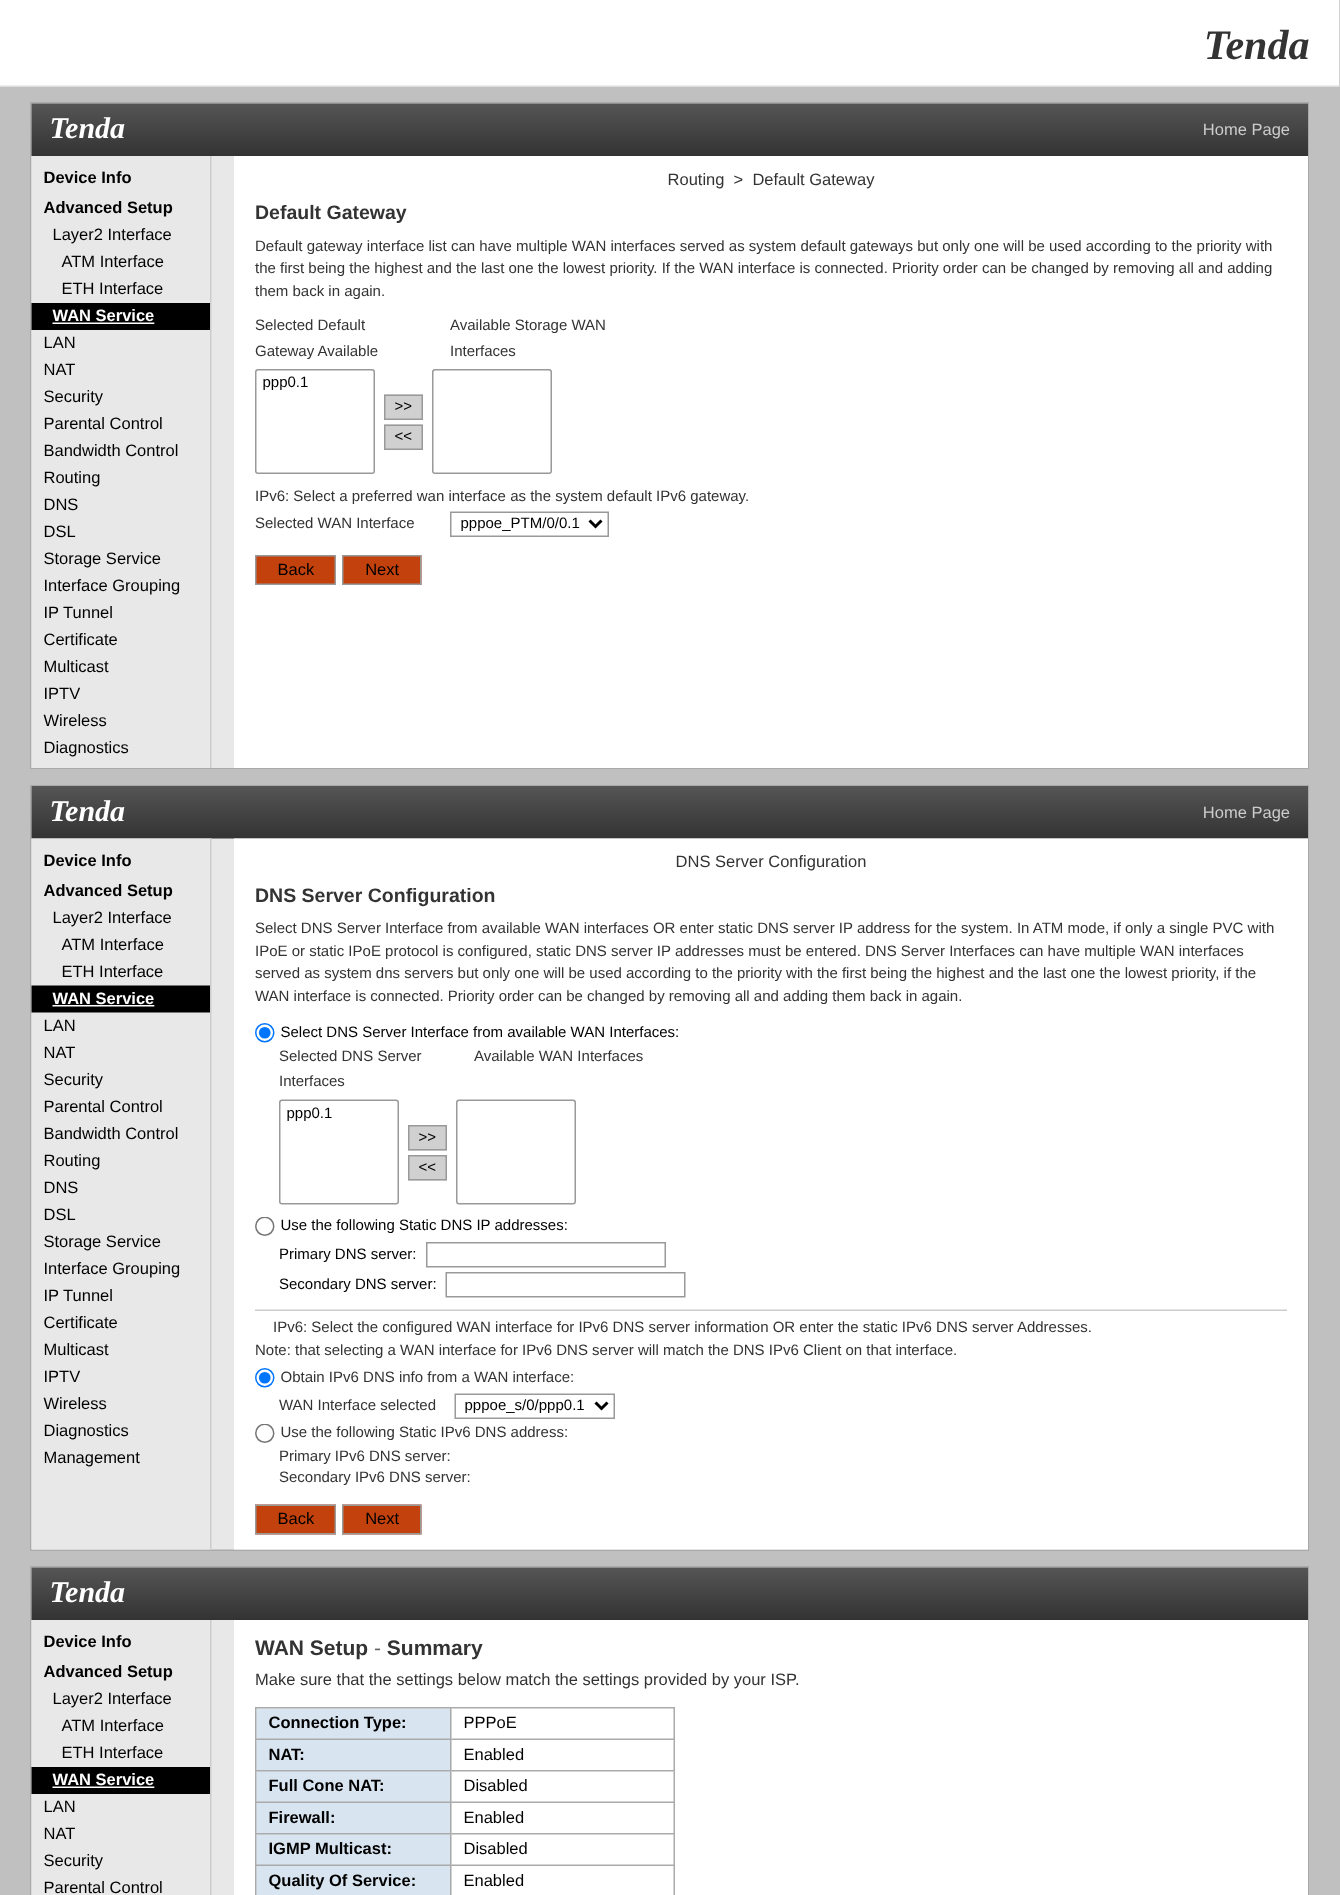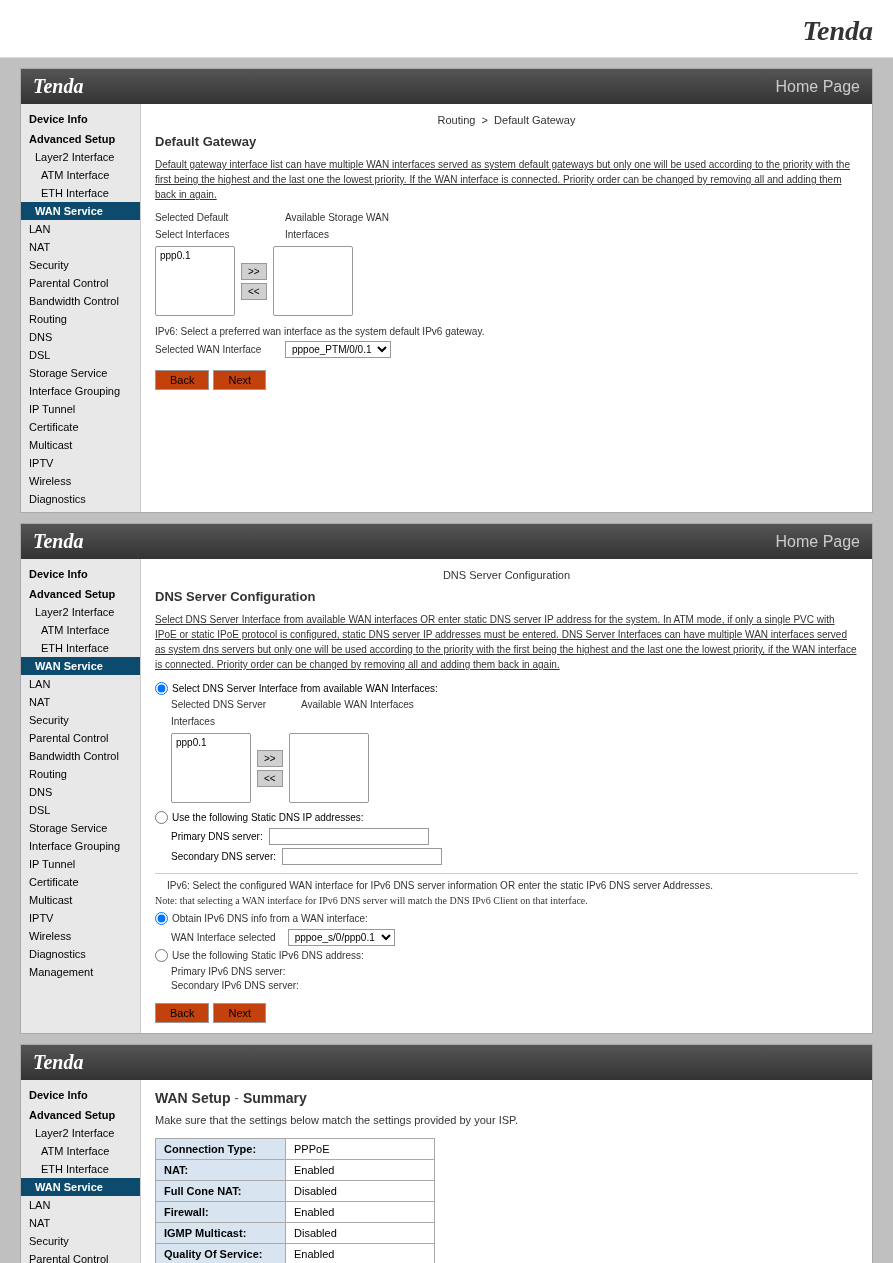--- a/index.html
+++ b/index.html
@@ -39,49 +39,51 @@
     }
     .panel-logo {
       font-family: Georgia, serif;
       font-size: 20px;
       font-style: italic;
       color: white;
       font-weight: bold;
     }
     .panel-home-link {
       color: #ccc;
-      font-size: 16px;
+      font-size: 11px;
       text-decoration: none;
     }
 
     
     .panel-body {
       display: flex;
+      gap: 15px;
     }
 
     
     .sidebar {
       width: 120px;
       min-width: 120px;
       background: #e8e8e8;
       border-right: 1px solid #ccc;
       padding: 4px 0;
     }
     .sidebar-item {
       padding: 3px 8px;
       font-size: 11px;
       color: #000;
       cursor: pointer;
       display: block;
       text-decoration: none;
     }
     .sidebar-item.active {
-      background: #0c4a6e;
+      background: #000000;
       color: white;
       font-weight: bold;
+      text-decoration: underline;
     }
     .sidebar-item.section-header {
       font-weight: bold;
       color: #000;
       padding-top: 5px;
     }
     .sidebar-item.sub {
       padding-left: 14px;
     }
     .sidebar-item.sub2 {
@@ -108,21 +110,20 @@
       font-weight: bold;
       color: #333;
       margin-bottom: 8px;
     }
 
     .description-text {
       font-size: 10px;
       color: #333;
       line-height: 1.5;
       margin-bottom: 10px;
-      text-decoration: underline;
     }
 
     .form-row {
       display: flex;
       align-items: center;
       margin-bottom: 6px;
       font-size: 11px;
     }
     .form-label {
       width: 130px;
@@ -308,21 +309,21 @@
           </div>
           <div class="section-title">Default Gateway</div>
           <div class="description-text">
             Default gateway interface list can have multiple WAN interfaces served as system default gateways but only one will be used according to the priority with the first being the highest and the last one the lowest priority. If the WAN interface is connected. Priority order can be changed by removing all and adding them back in again.
           </div>
           <div class="form-row">
             <span class="form-label">Selected Default</span>
             <span class="form-value">Available Storage WAN</span>
           </div>
           <div class="form-row">
-            <span class="form-label">Select Interfaces</span>
+            <span class="form-label">Gateway Available</span>
             <span class="form-value">Interfaces</span>
           </div>
 
           <div class="list-box-container">
             <select class="list-box" size="4">
               <option>ppp0.1</option>
             </select>
             <div class="arrow-buttons">
               <button class="arrow-btn">&gt;&gt;</button>
               <button class="arrow-btn">&lt;&lt;</button>
@@ -426,21 +427,21 @@
             <div class="dns-form-row">
               <span>Secondary DNS server:</span>
               <input type="text" class="dns-input" value="" style="">
             </div>
           </div>
 
           <div class="ipv6-section" style="margin-top:8px; border-top:1px solid #ccc; padding-top:6px;">
             <div style="font-size:10px; color:#333; margin-bottom:4px;padding-left:12px;">
               IPv6: Select the configured WAN interface for IPv6 DNS server information OR enter the static IPv6 DNS server Addresses.
             </div>
-            <div style="font-size:10px; color:#333; margin-bottom:6px;font-family:Liberation Serif, serif;">
+            <div style="font-size:10px; color:#333; margin-bottom:6px;">
               Note: that selecting a WAN interface for IPv6 DNS server will match the DNS IPv6 Client on that interface.
             </div>
             <div class="radio-row">
               <input type="radio" name="ipv6-dns-type" checked="" style="">
               <span>Obtain IPv6 DNS info from a WAN interface:</span>
             </div>
             <div class="dns-form-row">
               <span>WAN Interface selected</span>
               <select class="dropdown-select" style="margin-left:6px;">
                 <option>pppoe_s/0/ppp0.1</option>

